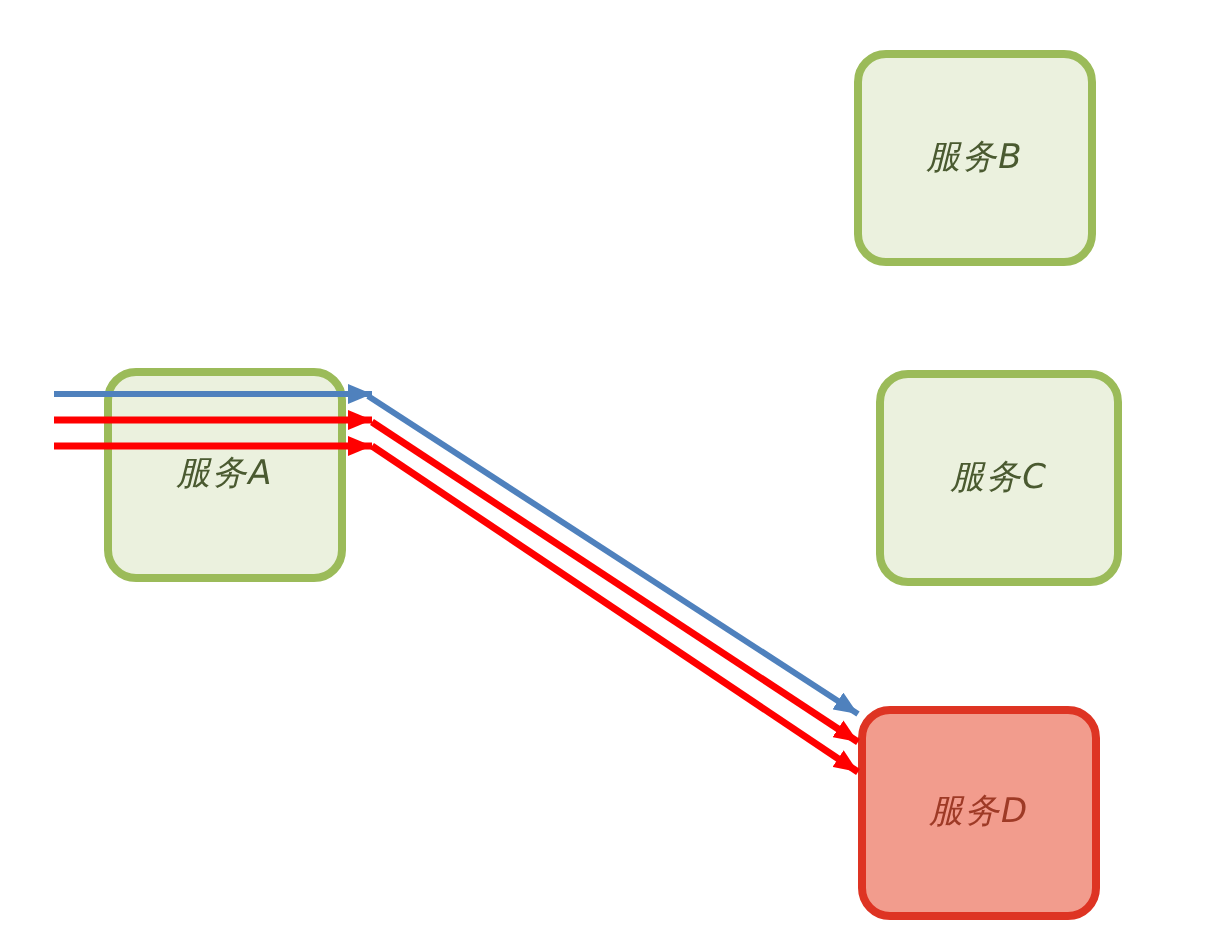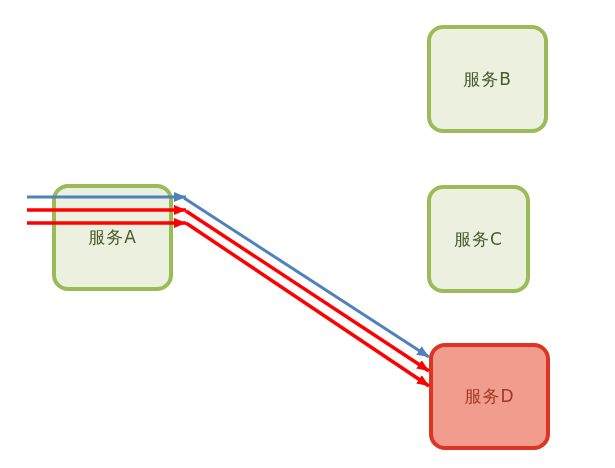--- a/index.html
+++ b/index.html
@@ -15,20 +15,21 @@
     background: #ffffff;
     overflow: hidden;
   }
   .node {
     position: absolute;
     box-sizing: border-box;
     border-radius: 16px;
     display: flex;
     align-items: center;
     justify-content: center;
+    font-style: italic;
   }
   .node.green {
     background: #EBF1DE;
     border: 4px solid #9BBB59;
   }
   .node.red {
     background: #F29C8D;
     border: 4px solid #DE3423;
   }
   .node-label {
@@ -51,25 +52,25 @@
 <div class="canvas">
 
   <div class="node green" style="left:52px; top:184px; width:121px; height:107px;">
     <span class="node-label">服务A</span>
   </div>
 
   <div class="node green" style="left:427px; top:25px; width:121px; height:108px;">
     <span class="node-label">服务B</span>
   </div>
 
-  <div class="node green" style="left:427px; top:185px; width:103px; height:108px;">
+  <div class="node green" style="left:438px; top:185px; width:123px; height:108px;">
     <span class="node-label">服务C</span>
   </div>
 
-  <div class="node red" style="left:429px; top:343px; width:121px; height:107px;">
+  <div class="node red" style="left:429px; top:353px; width:121px; height:107px;">
     <span class="node-label">服务D</span>
   </div>
 
   <svg class="arrows" width="615" height="468" viewBox="0 0 615 468">
     <defs>
       <marker id="head-blue" viewBox="0 0 12 10" refX="12" refY="5" markerWidth="12" markerHeight="10" orient="auto" markerUnits="userSpaceOnUse">
         <path d="M0,0 L12,5 L0,10 Z" fill="#4F81BD"></path>
       </marker>
       <marker id="head-red" viewBox="0 0 12 10" refX="12" refY="5" markerWidth="12" markerHeight="10" orient="auto" markerUnits="userSpaceOnUse">
         <path d="M0,0 L12,5 L0,10 Z" fill="#FF0000"></path>

